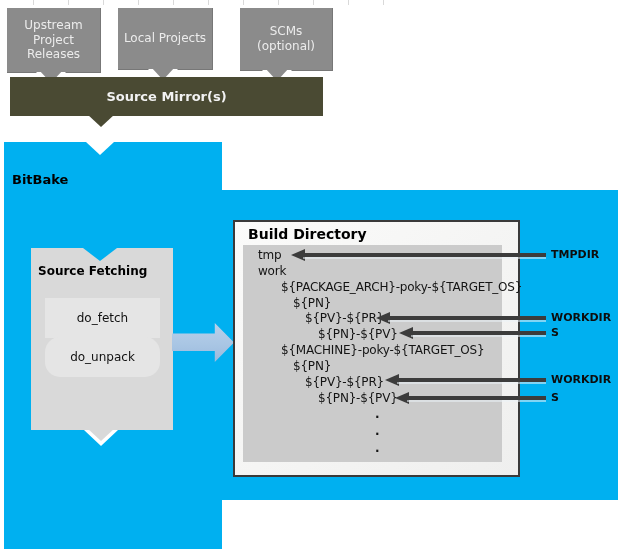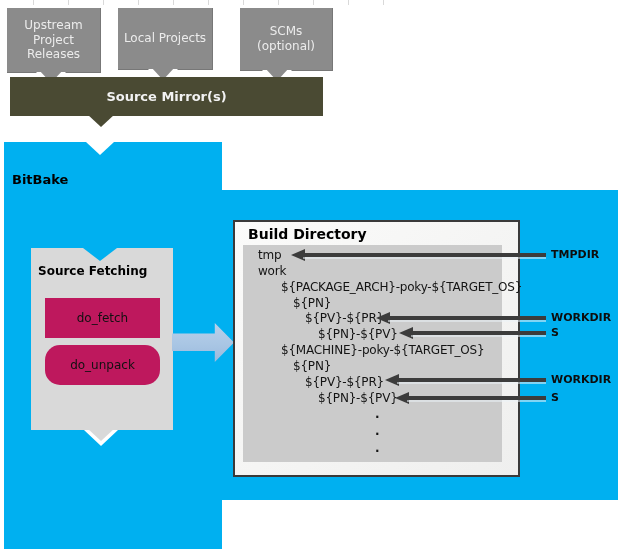--- a/index.html
+++ b/index.html
@@ -33,21 +33,21 @@
   }
 
   
   .blue{background:#00b0f0;}
   .bitbake-label{left:12px; top:148px; font-size:13px; font-weight:700; color:#000;margin-top:24px;}
 
   
   .fetch-box{left:31px; top:248px; width:142px; height:182px; background:#d9d9d9;}
   .fetch-title{left:38px; top:264px; font-size:12px; font-weight:700; color:#000;}
   .task-box{
-    left:45px; width:115px; height:40px; background:#be185d; color:#111;
+    left:45px; width:115px; height:40px; background:#e5e5e5; color:#111;
     font-size:12px; display:flex; align-items:center; justify-content:center;
   }
 
   
   .flow-arrow{
     left:172px; top:323px; width:62px; height:39px;
     background:linear-gradient(180deg,#b9d0ea 0%,#a9c6e4 55%,#9bb9dc 100%);
     clip-path:polygon(0% 27%,69% 27%,69% 0%,100% 50%,69% 100%,69% 72%,0% 72%);
   }
 
@@ -107,21 +107,21 @@
   </div>
   <div class="abs tri" style="left:84px; top:116px; width:34px; height:15px; background:#ffffff;"></div>
   <div class="abs tri" style="left:87px; top:114px; width:28px; height:13px; background:#4a4a33;"></div>
 
   <div class="abs fetch-box"></div>
   <div class="abs tri" style="left:83px; top:248px; width:34px; height:13px; background:#00b0f0;"></div>
   <div class="abs fetch-title">Source Fetching</div>
   <div class="abs task-box" style="top:298px;">
     <span>do_fetch</span>
   </div>
-  <div class="abs task-box" style="top:345px;border-radius:15px;">
+  <div class="abs task-box" style="top:337px;border-radius:15px;">
     <span>do_unpack</span>
   </div>
   <div class="abs tri" style="left:84px; top:430px; width:34px; height:16px; background:#ffffff;"></div>
   <div class="abs tri" style="left:87px; top:428px; width:28px; height:13px; background:#d9d9d9;"></div>
 
   <div class="abs flow-arrow"></div>
 
   <div class="abs build-box"></div>
   <div class="abs inner-panel"></div>
   <div class="abs build-title">Build Directory</div>

